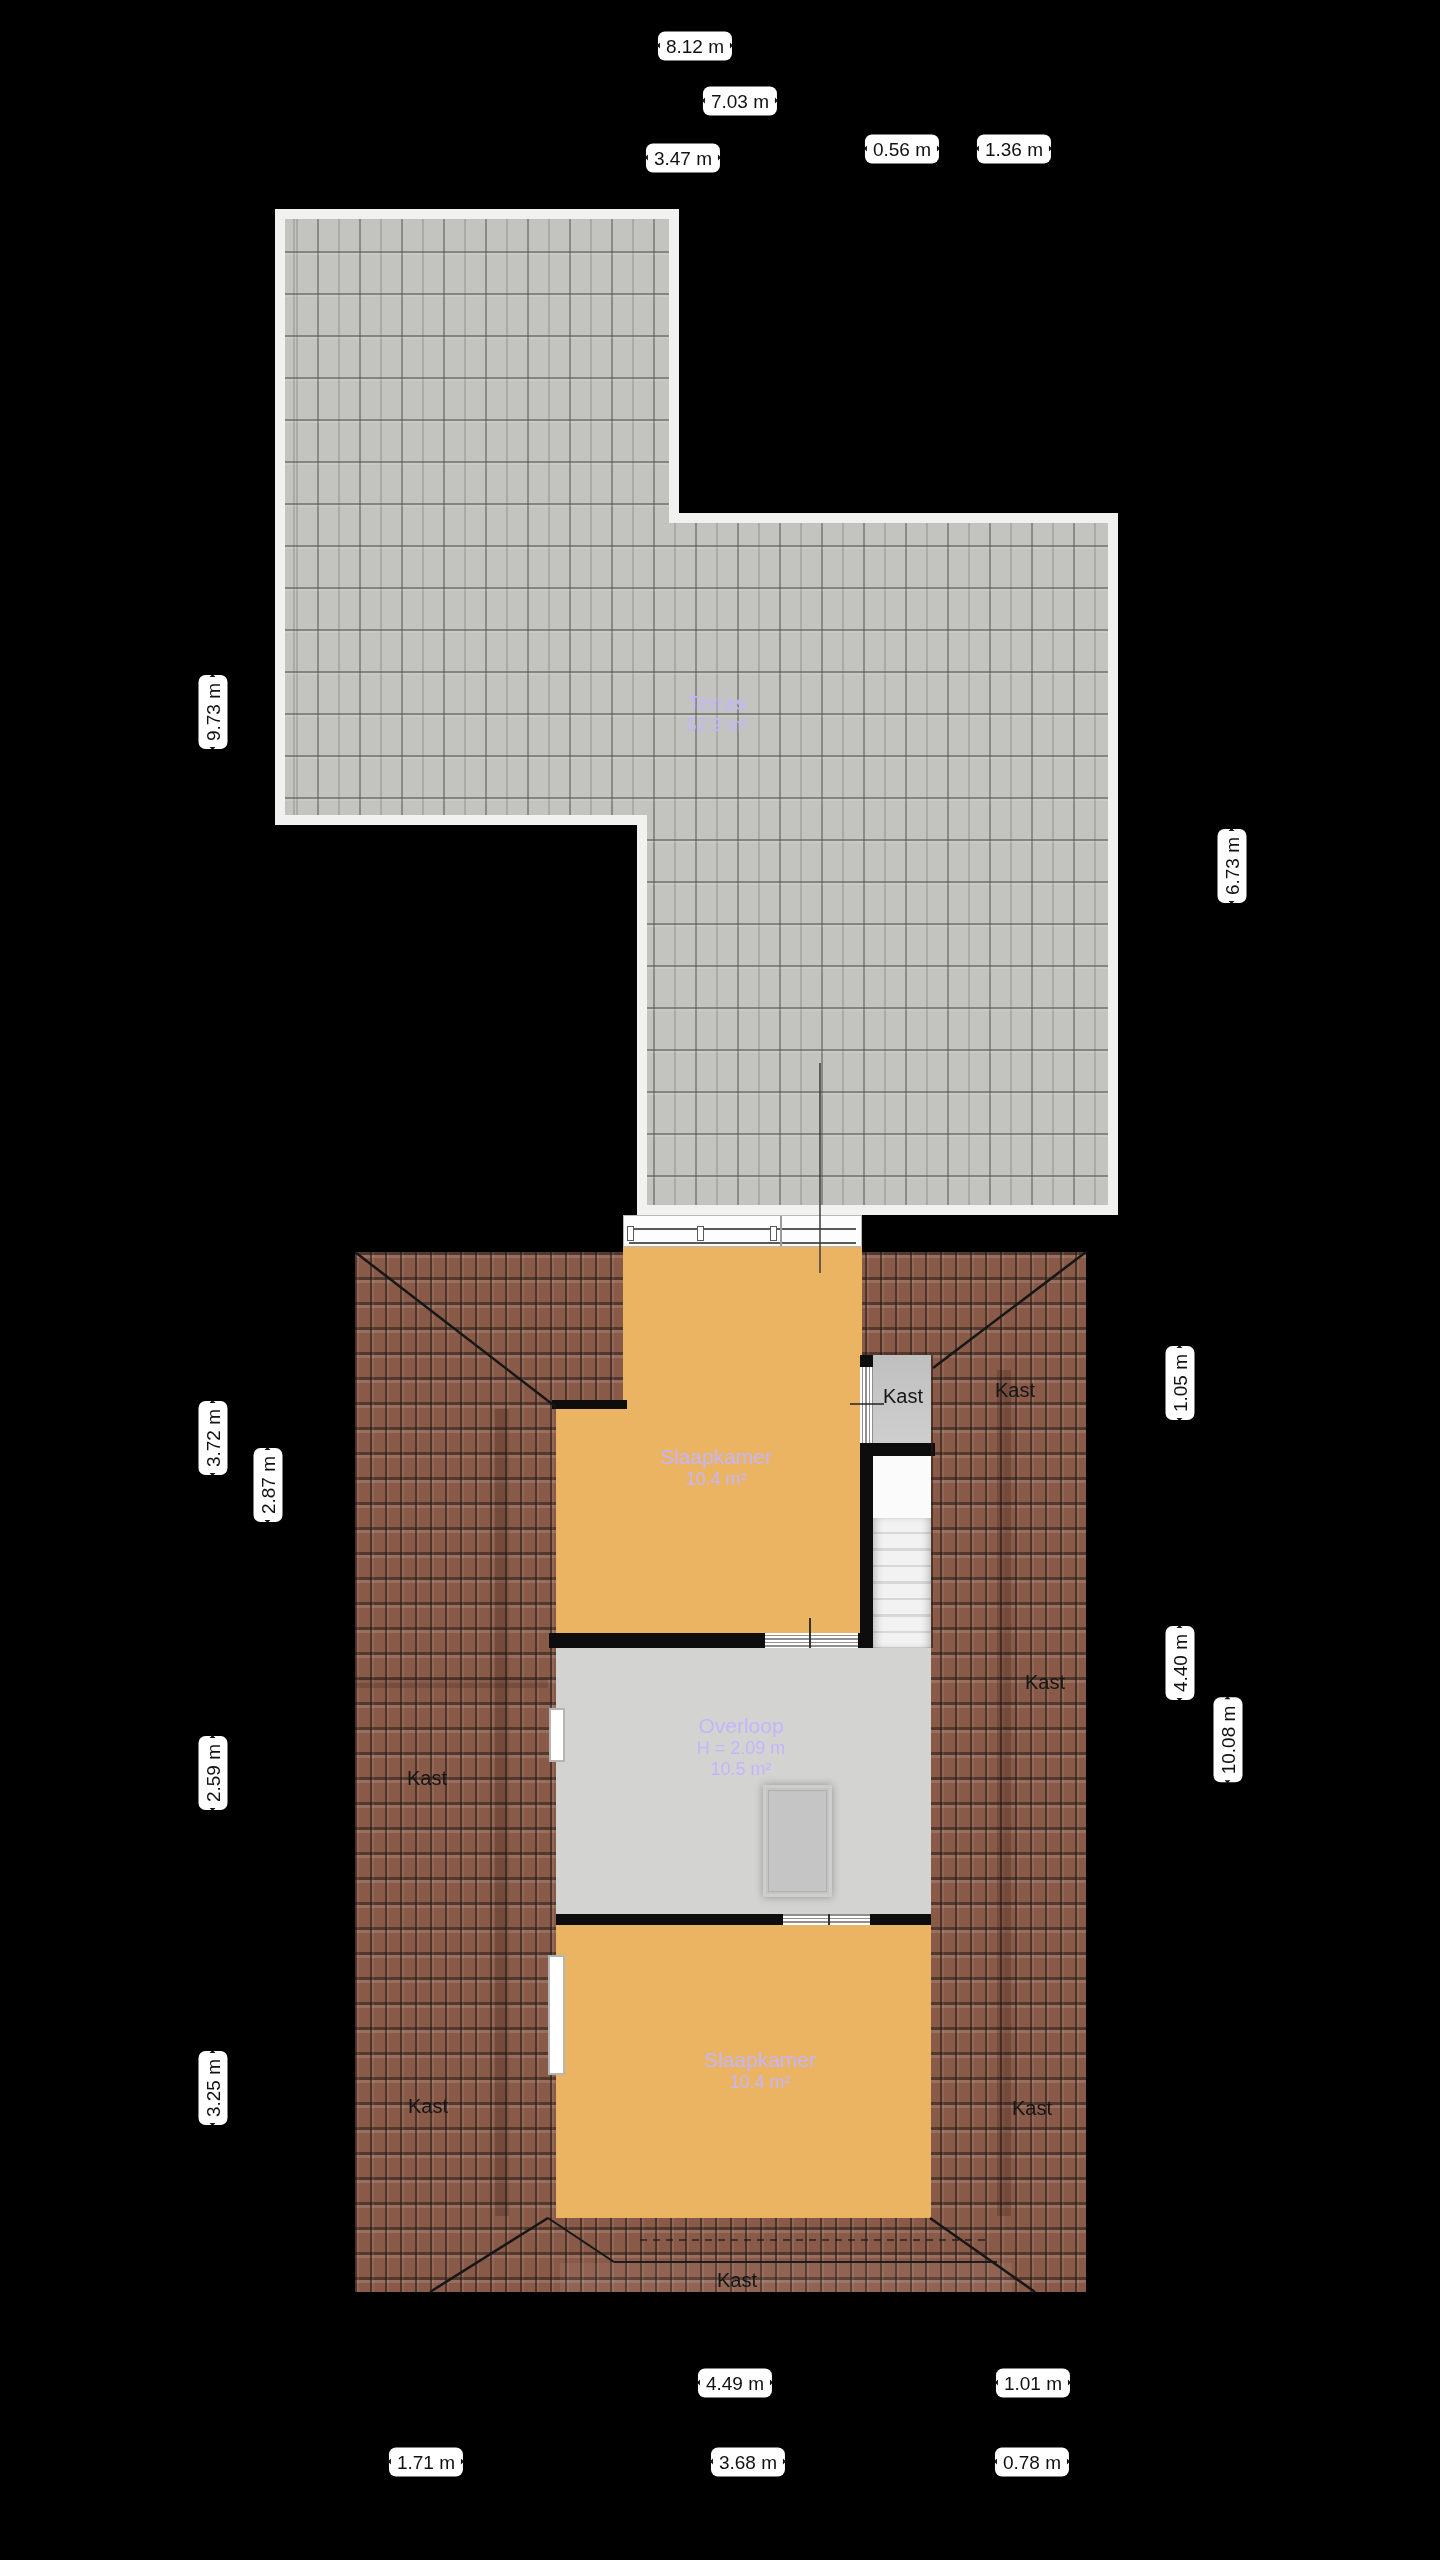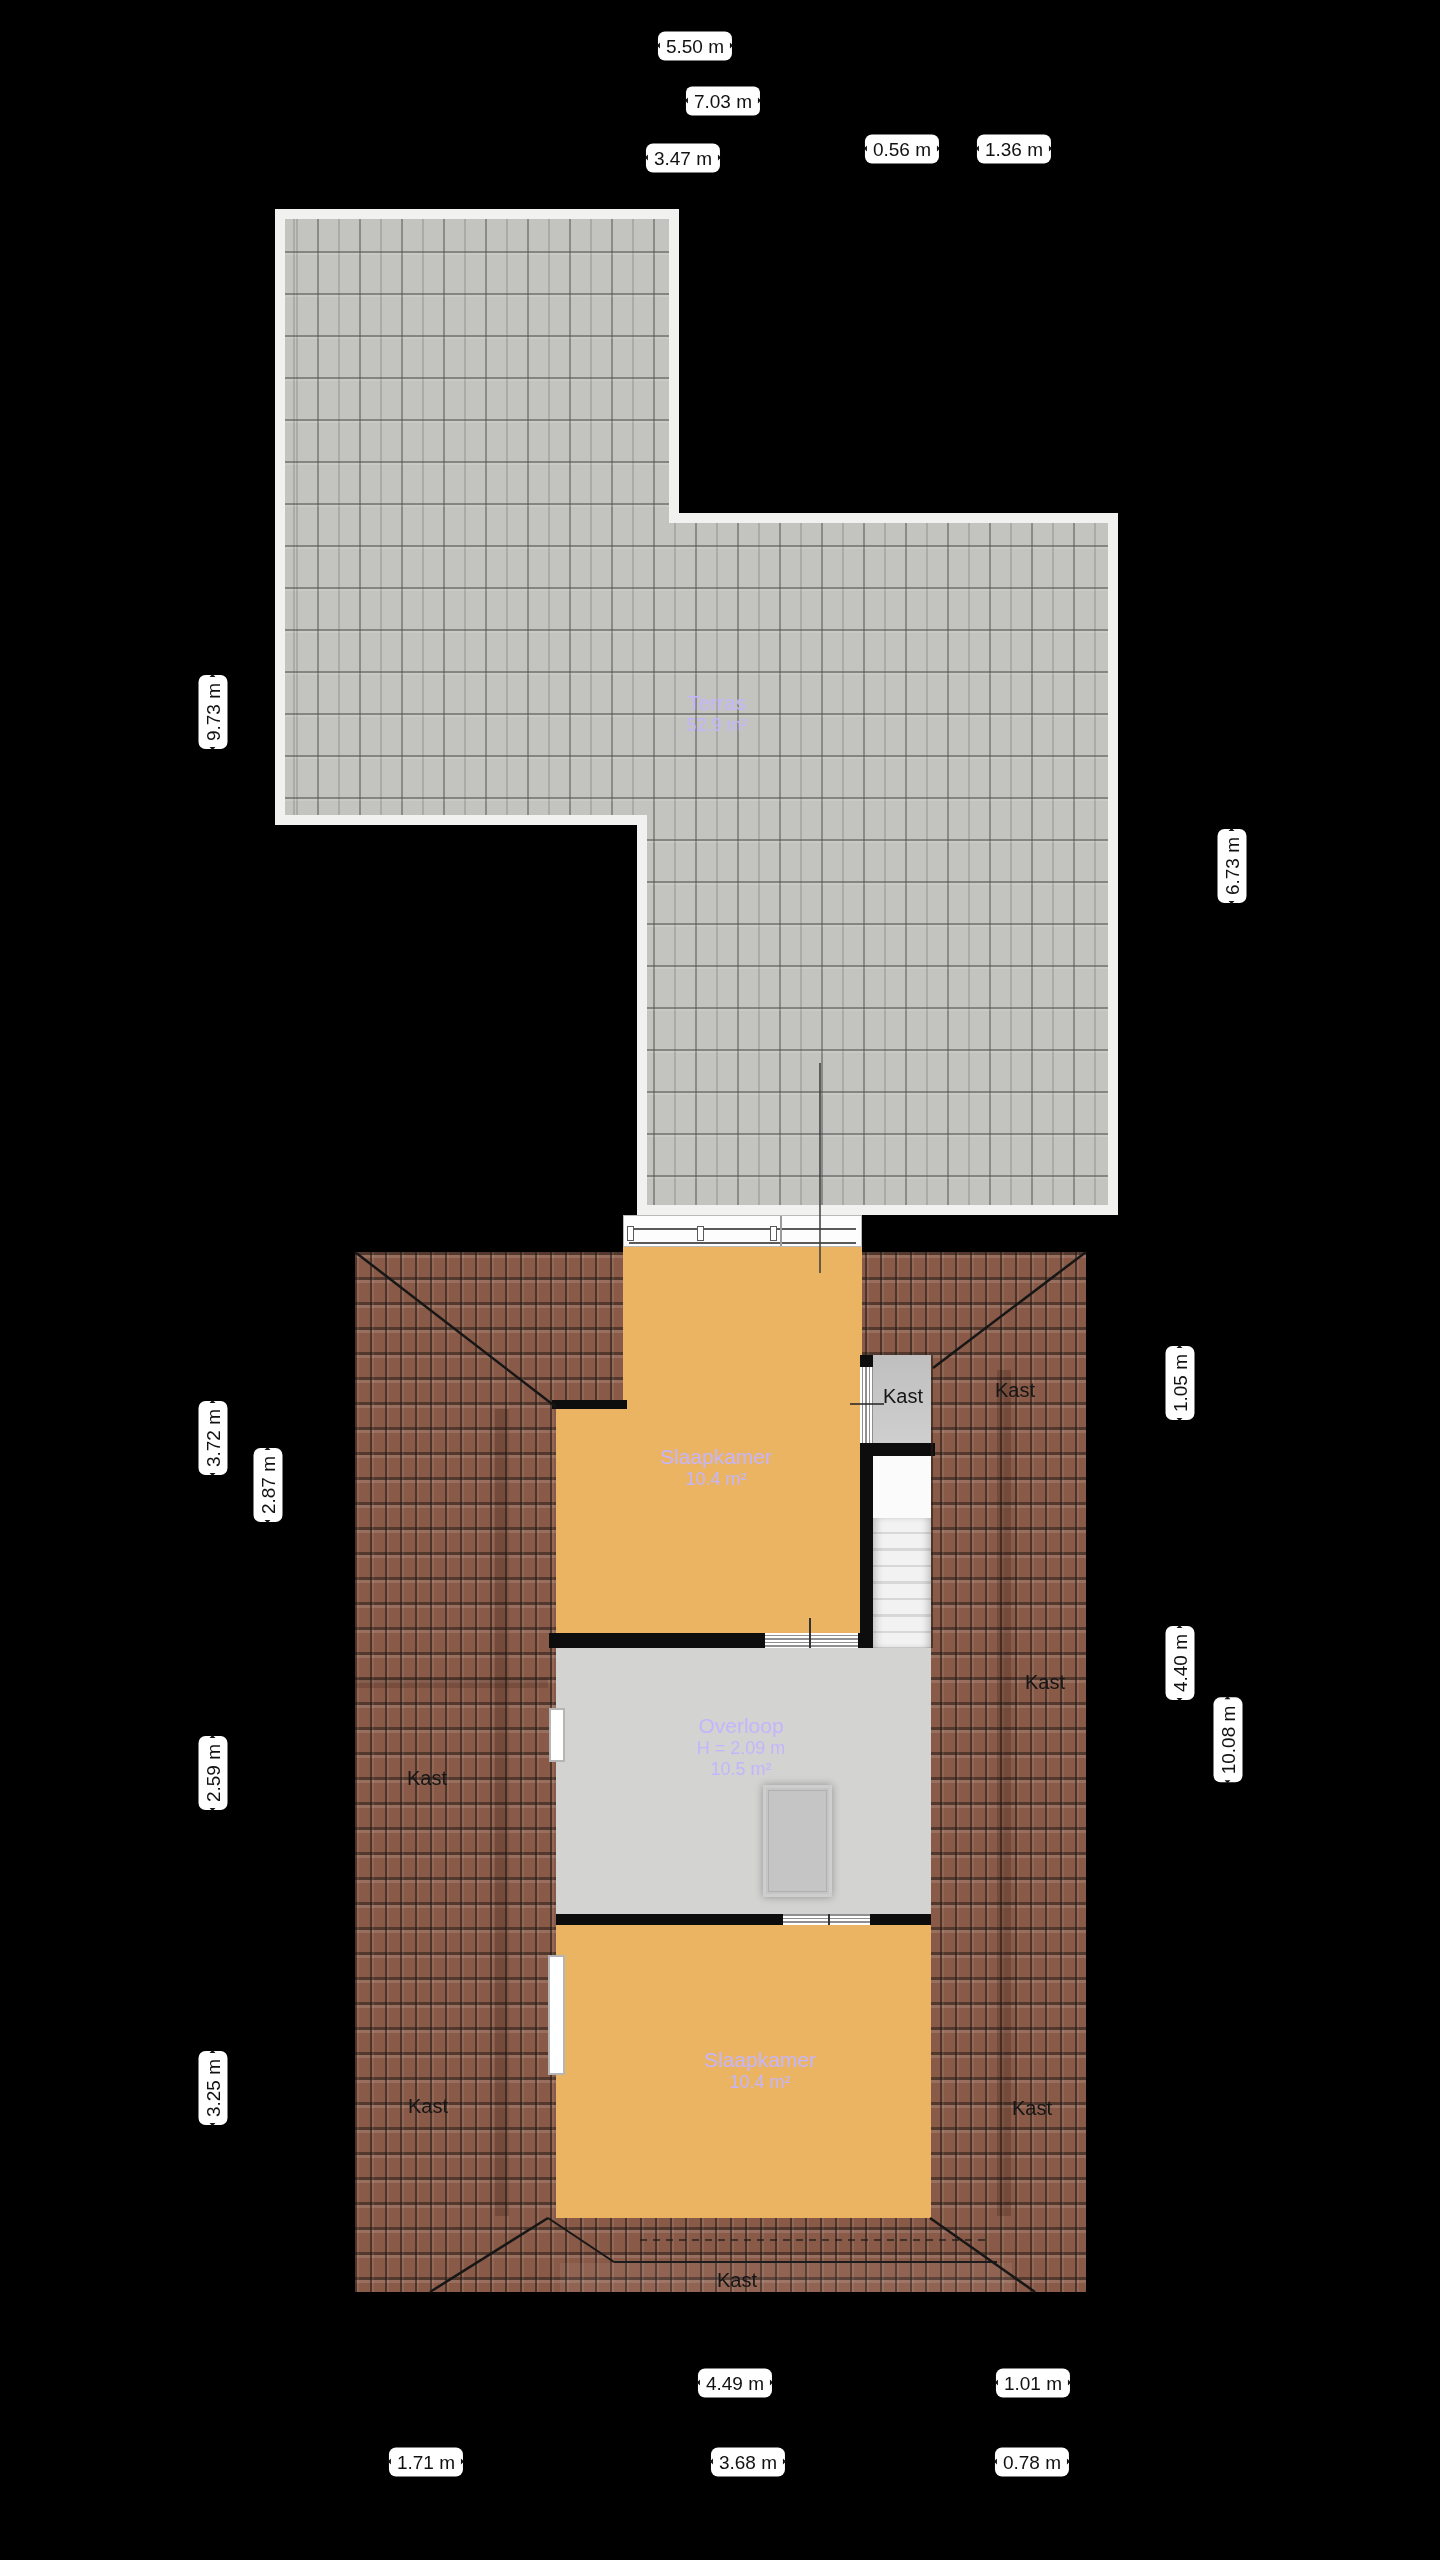--- a/index.html
+++ b/index.html
@@ -172,22 +172,22 @@
   </div>
 
   <div class="kast-label" style="left:903px;top:1396px;">Kast</div>
   <div class="kast-label" style="left:1015px;top:1390px;">Kast</div>
   <div class="kast-label" style="left:1045px;top:1682px;">Kast</div>
   <div class="kast-label" style="left:427px;top:1778px;">Kast</div>
   <div class="kast-label" style="left:428px;top:2106px;">Kast</div>
   <div class="kast-label" style="left:1032px;top:2108px;">Kast</div>
   <div class="kast-label" style="left:737px;top:2280px;">Kast</div>
 
-  <div class="dim" style="left:695px;top:46px;">5.50 m</div>
-  <div class="dim" style="left:723px;top:101px;border-radius:6px;">7.03 m</div>
+  <div class="dim" style="left:695px;top:46px;">8.12 m</div>
+  <div class="dim" style="left:740px;top:101px;">7.03 m</div>
   <div class="dim" style="left:683px;top:158px;">3.47 m</div>
   <div class="dim" style="left:902px;top:149px;">0.56 m</div>
   <div class="dim" style="left:1014px;top:149px;">1.36 m</div>
 
   <div class="dim side" style="left:213px;top:712px;">9.73 m</div>
   <div class="dim side" style="left:213px;top:1438px;">3.72 m</div>
   <div class="dim side" style="left:268px;top:1485px;">2.87 m</div>
   <div class="dim side" style="left:213px;top:1773px;">2.59 m</div>
   <div class="dim side" style="left:213px;top:2088px;">3.25 m</div>
 

